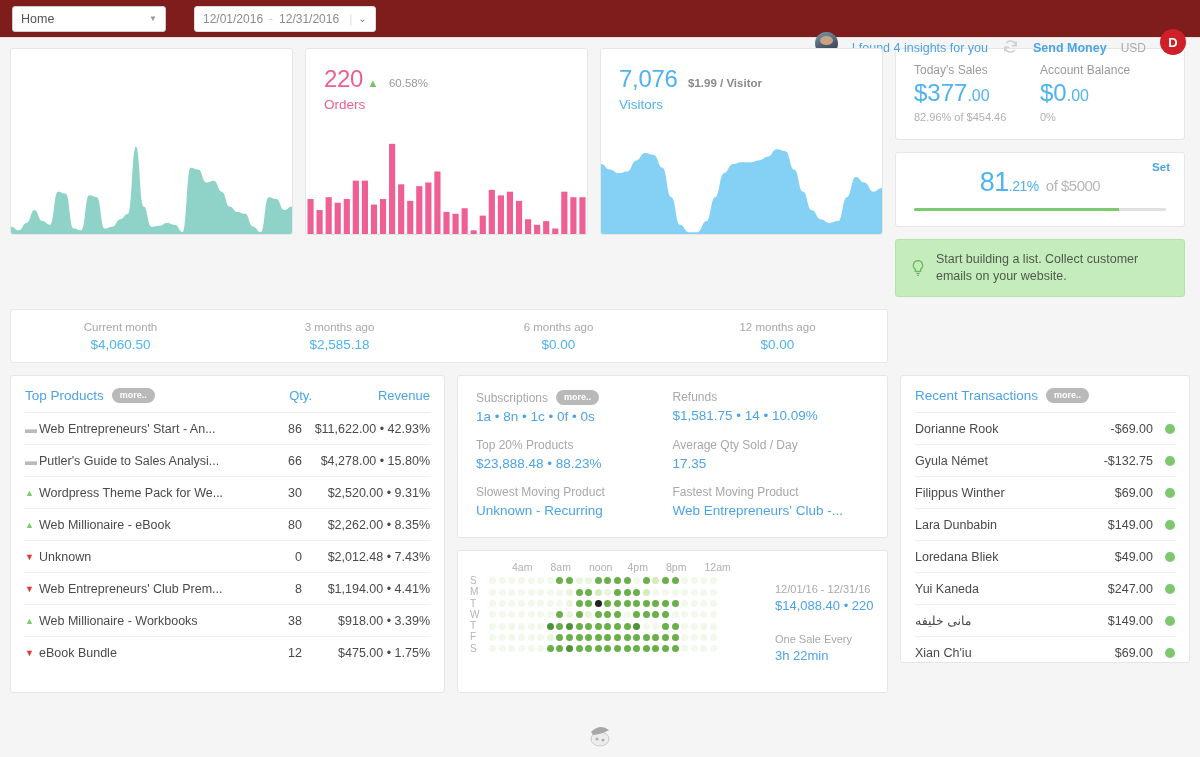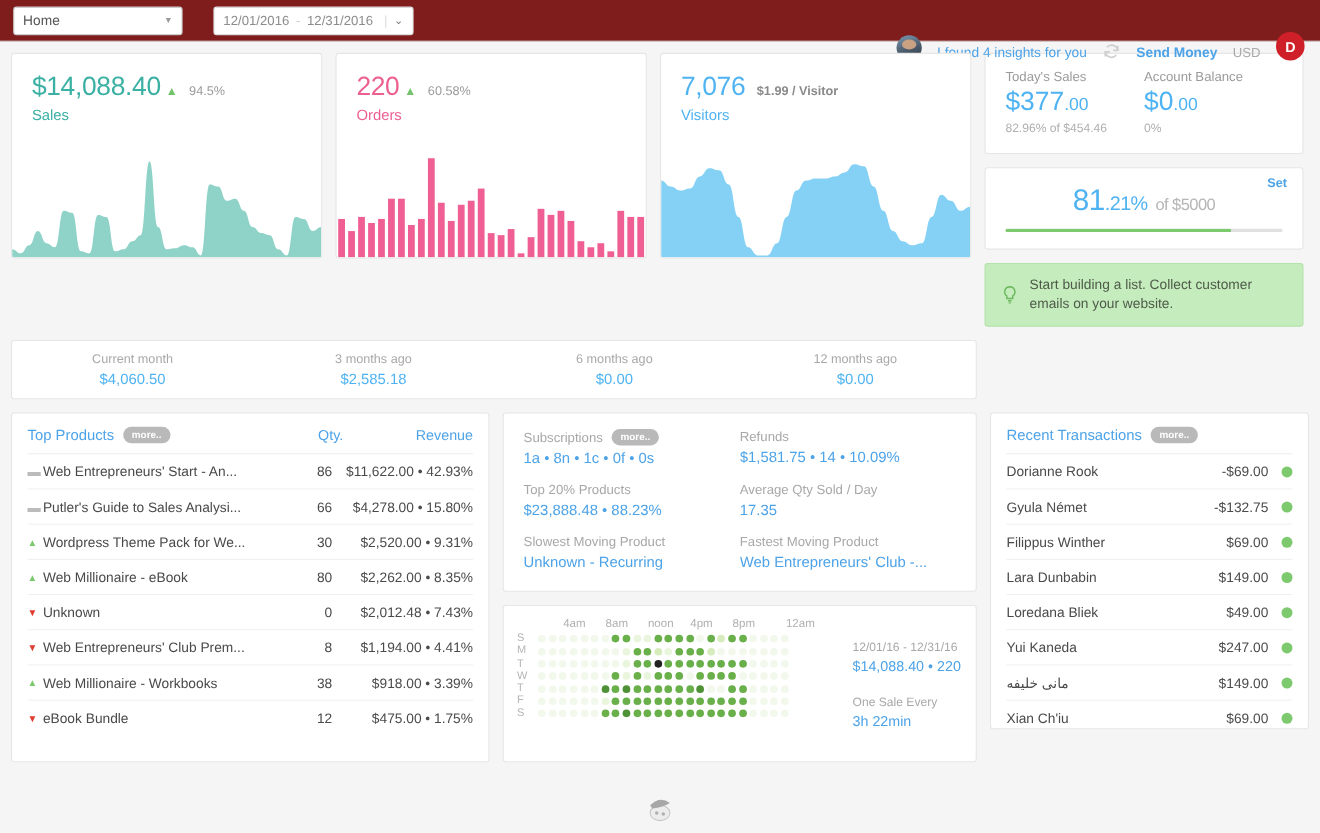--- a/index.html
+++ b/index.html
@@ -74,21 +74,21 @@
   .mini-card { height: 92px; display: flex; padding: 14px 18px 0 18px; }
   .mini-col { flex: 1; }
   .mini-title { font-size: 12px; color: #9b9b9b; }
   .mini-amt { font-size: 24px; color: #4fb3f2; margin-top: 2px; }
   .mini-amt .cents { font-size: 16px; }
   .mini-sub { font-size: 11px; color: #b0b0b0; margin-top: 4px; }
 
   .goal-card { height: 75px; position: relative; padding: 14px 18px; }
   .set-link { position: absolute; right: 14px; top: 8px; font-size: 11.5px; color: #4da3e8; font-weight: bold; cursor: pointer; }
   .goal-num { text-align: center; font-size: 27px; color: #4fb3f2; letter-spacing:-0.5px; }
-  .goal-num .frac { font-size: 18px; }
+  .goal-num .frac { font-size: 14px; }
   .goal-num .of { font-size: 15px; color: #b6b6b6; }
   .goal-bar { margin-top: 10px; height: 3px; background: #e0e0e0; border-radius: 2px; overflow: hidden; }
   .goal-fill { height: 100%; background: #7dc96e; }
 
   .tip-card {
     background: #c5ecbd; border: 1px solid #b4e3ab; border-radius: 3px;
     height: 58px; display: flex; align-items: center; gap: 10px; padding: 0 14px;
   }
   .bulb { width: 16px; height: 18px; flex: none; }
   .tip-text { font-size: 12.5px; color: #4f5b4a; line-height: 1.35; }
@@ -198,26 +198,20 @@
     <span class="usd">USD</span>
     <div class="avatar-red">D</div>
   </div>
 </div>
 
 <div class="page">
 
   <div class="row">
 
     <div class="card kpi">
-      <div class="kpi-head">
-        <span class="kpi-value teal">$14,088.40</span>
-        <span class="up-arrow">▲</span>
-        <span class="kpi-delta">94.5%</span>
-        <div class="kpi-label teal">Sales</div>
-      </div>
       <svg class="spark" viewBox="0 0 281 92" preserveAspectRatio="none" height="92">
         <path id="sales-path" fill="#8fd3c8" d="M0,84.64 C3.9027777777777777,84.64 3.9027777777777777,88.32 7.805555555555555,88.32 C11.708333333333332,88.32 11.708333333333332,80.96000000000001 15.61111111111111,80.96000000000001 C19.513888888888886,80.96000000000001 19.513888888888886,68.08 23.416666666666664,68.08 C27.319444444444443,68.08 27.319444444444443,79.12 31.22222222222222,79.12 C35.125,79.12 35.125,82.8 39.02777777777778,82.8 C42.93055555555556,82.8 42.93055555555556,49.68 46.83333333333333,49.68 C50.73611111111111,49.68 50.73611111111111,51.52 54.638888888888886,51.52 C58.541666666666664,51.52 58.541666666666664,86.48 62.44444444444444,86.48 C66.34722222222223,86.48 66.34722222222223,88.32 70.25,88.32 C74.15277777777777,88.32 74.15277777777777,53.36 78.05555555555556,53.36 C81.95833333333334,53.36 81.95833333333334,55.199999999999996 85.86111111111111,55.199999999999996 C89.76388888888889,55.199999999999996 89.76388888888889,86.48 93.66666666666666,86.48 C97.56944444444443,86.48 97.56944444444443,84.64 101.47222222222221,84.64 C105.375,84.64 105.375,77.28 109.27777777777777,77.28 C113.18055555555554,77.28 113.18055555555554,71.76 117.08333333333333,71.76 C120.98611111111111,71.76 120.98611111111111,4.6000000000000085 124.88888888888889,4.6000000000000085 C128.79166666666666,4.6000000000000085 128.79166666666666,64.4 132.69444444444443,64.4 C136.59722222222223,64.4 136.59722222222223,84.64 140.5,84.64 C144.40277777777777,84.64 144.40277777777777,83.72 148.30555555555554,83.72 C152.20833333333331,83.72 152.20833333333331,80.96000000000001 156.11111111111111,80.96000000000001 C160.01388888888889,80.96000000000001 160.01388888888889,82.8 163.91666666666666,82.8 C167.81944444444446,82.8 167.81944444444446,90.16 171.72222222222223,90.16 C175.625,90.16 175.625,25.760000000000005 179.52777777777777,25.760000000000005 C183.43055555555554,25.760000000000005 183.43055555555554,27.60000000000001 187.33333333333331,27.60000000000001 C191.2361111111111,27.60000000000001 191.2361111111111,40.48 195.13888888888889,40.48 C199.04166666666666,40.48 199.04166666666666,38.64 202.94444444444443,38.64 C206.84722222222223,38.64 206.84722222222223,49.68 210.75,49.68 C214.65277777777777,49.68 214.65277777777777,64.4 218.55555555555554,64.4 C222.45833333333331,64.4 222.45833333333331,69.92 226.36111111111111,69.92 C230.26388888888889,69.92 230.26388888888889,71.76 234.16666666666666,71.76 C238.06944444444446,71.76 238.06944444444446,84.64 241.97222222222223,84.64 C245.875,84.64 245.875,90.16 249.77777777777777,90.16 C253.68055555555554,90.16 253.68055555555554,55.199999999999996 257.5833333333333,55.199999999999996 C261.4861111111111,55.199999999999996 261.4861111111111,57.04 265.38888888888886,57.04 C269.29166666666663,57.04 269.29166666666663,68.08 273.19444444444446,68.08 C277.09722222222223,68.08 277.09722222222223,64.4 281,64.4 L281,92 L0,92 Z"></path>
       </svg>
     </div>
 
     <div class="card kpi">
       <div class="kpi-head">
         <span class="kpi-value pink">220</span>
         <span class="up-arrow">▲</span>
         <span class="kpi-delta">60.58%</span>
@@ -426,21 +420,21 @@
       </div>
 
       <div class="card punch-card">
         <div class="punch-left">
           <div class="punch-hours" id="punch-hours">
               <span style="width: 38.5px; margin-left: 24px;">4am</span>
               <span style="width: 38.5px; margin-left: 0px;">8am</span>
               <span style="width: 38.5px; margin-left: 0px;">noon</span>
               <span style="width: 38.5px; margin-left: 0px;">4pm</span>
               <span style="width: 38.5px; margin-left: 0px;">8pm</span>
-              <span style="width: 38.5px; margin-left: 10px;">12am</span>
+              <span style="width: 38.5px; margin-left: 0px;">12am</span>
             </div>
           <div class="punch-body">
             <div class="punch-days" id="punch-days">
                 <div>S</div>
                 <div>M</div>
                 <div>T</div>
                 <div>W</div>
                 <div>T</div>
                 <div>F</div>
                 <div>S</div>

